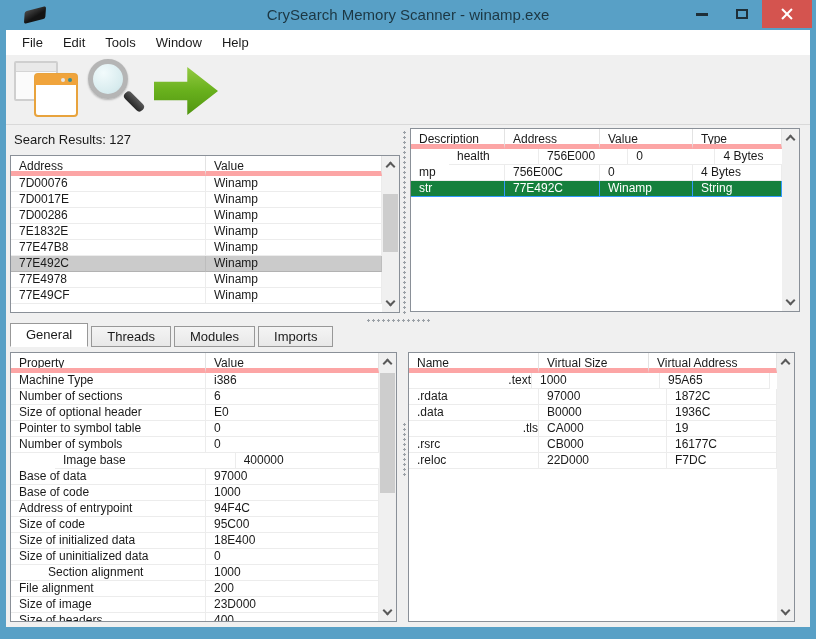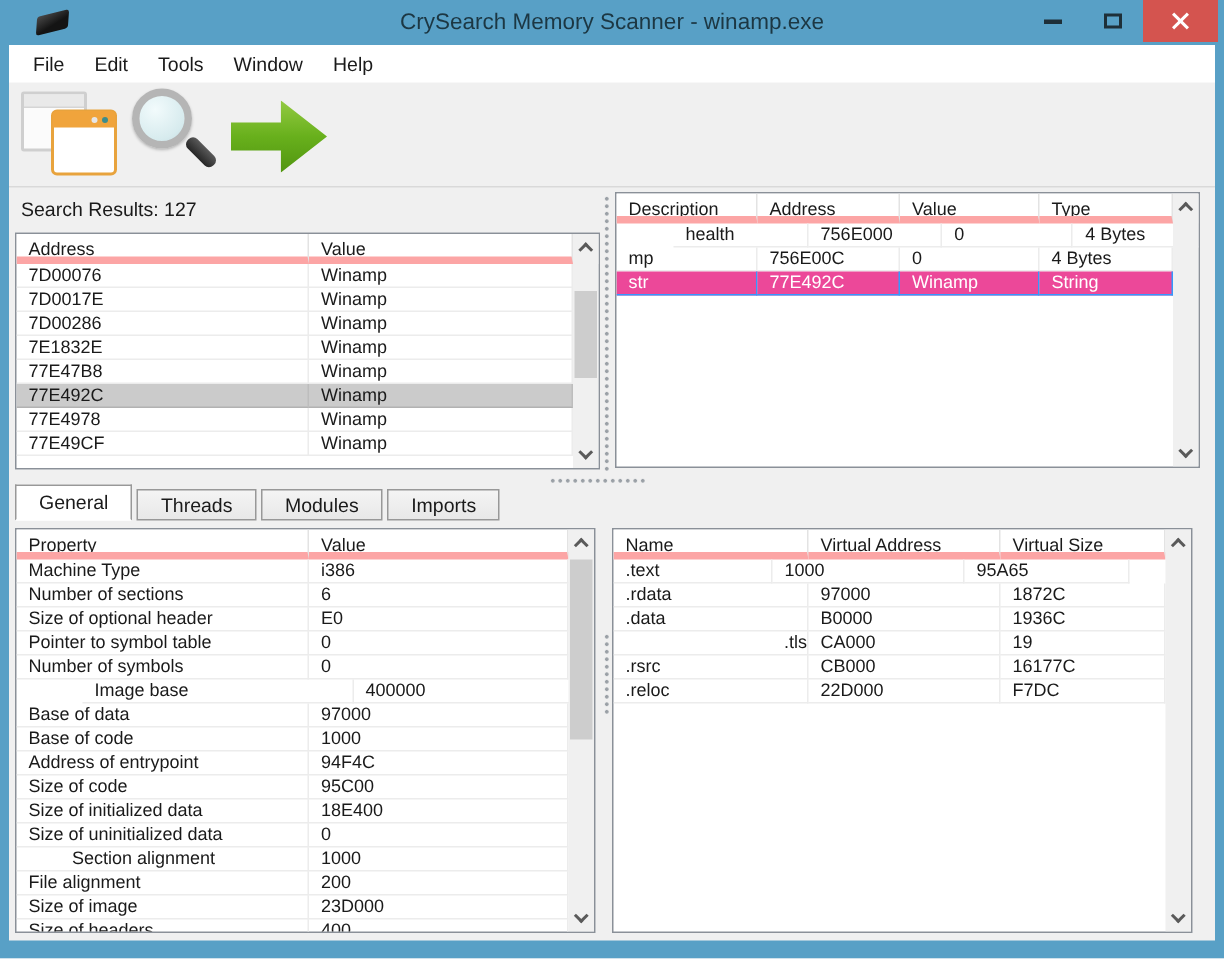--- a/index.html
+++ b/index.html
@@ -74,21 +74,21 @@
   
   .table { position:absolute; background:#fff; border:1px solid #8a9098;
            overflow:hidden; font-size:12px; color:#1a1a1a; }
   .t-head { display:flex; height:20px; line-height:20px; background:#fff; }
   .t-hcell { padding-left:8px; border-right:1px solid #e3e3e3; border-bottom:5px solid #fca5a5;
              overflow:hidden; white-space:nowrap; }
   .t-row { display:flex; height:16px; line-height:15px; }
   .t-cell { padding-left:8px; border-right:1px solid #ececec; border-bottom:1px solid #ececec;
             overflow:hidden; white-space:nowrap; }
   .t-row.sel-inactive .t-cell { background:#cbcbcb; border-right-color:#bdbdbd; border-bottom-color:#b2b2b2; }
-  .t-row.sel-active .t-cell { background:#ec4899; color:#fff; border-right-color:#3399fe; border-bottom-color:#3399fe; }
+  .t-row.sel-active .t-cell { background:#15803d; color:#fff; border-right-color:#3399fe; border-bottom-color:#3399fe; }
 
   #results-table  { left:4px;   top:125px; width:390px; height:158px; }
   #watch-table    { left:404px; top:98px;  width:390px; height:184px; }
   #pe-table       { left:4px;   top:322px; width:387px; height:270px; }
   #sections-table { left:402px; top:322px; width:387px; height:270px; }
 
   
   .sbar { position:absolute; top:0; right:0; bottom:0; width:17px; background:#f0f0f0; }
   .sb-arrow { position:absolute; left:0; width:17px; height:17px; display:flex;
               align-items:center; justify-content:center; }
@@ -334,26 +334,26 @@
         <div class="sb-thumb" style="top:20px; height:120px;"></div>
         <div class="sb-arrow down">
             <i class="chev down"></i>
           </div>
       </div>
     </div>
 
     <div class="table" id="sections-table">
         <div class="t-head">
           <div class="t-hcell" style="width: 130px;">Name</div>
+          <div class="t-hcell" style="width: 110px;">Virtual Size</div>
           <div class="t-hcell" style="width: 128px;">Virtual Address</div>
-          <div class="t-hcell" style="width: 110px;">Virtual Size</div>
         </div>
         <div class="t-body">
           <div class="t-row">
-            <div class="t-cell" style="width: 106px;">.text</div>
+            <div class="t-cell" style="width: 123px; text-align: right;">.text</div>
             <div class="t-cell" style="width: 128px;">1000</div>
             <div class="t-cell" style="width: 110px;">95A65</div>
           </div>
           <div class="t-row">
             <div class="t-cell" style="width: 130px;">.rdata</div>
             <div class="t-cell" style="width: 128px;">97000</div>
             <div class="t-cell" style="width: 110px;">1872C</div>
           </div>
           <div class="t-row">
             <div class="t-cell" style="width: 130px;">.data</div>

